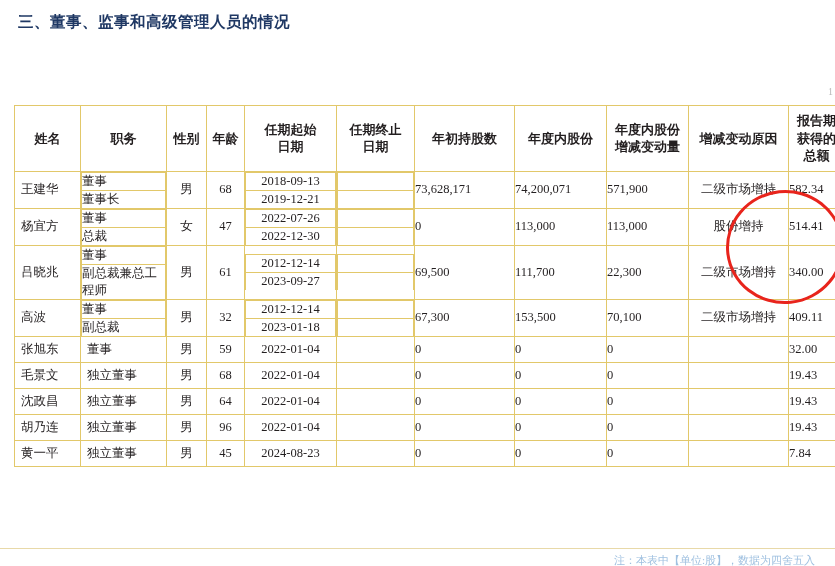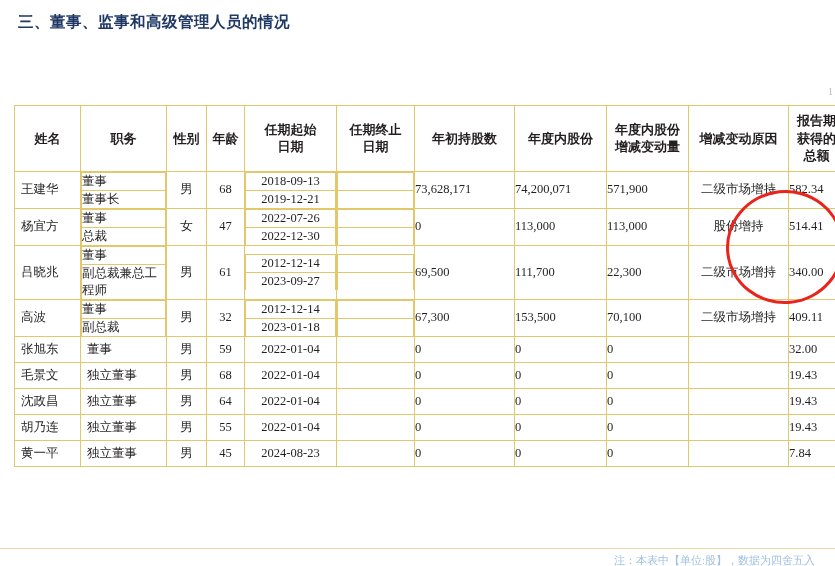--- a/index.html
+++ b/index.html
@@ -398,21 +398,21 @@
             <td class="pad cell-r">0</td>
             <td class="pad cell-r">0</td>
             <td class="pad cell-r">0</td>
             <td class="pad cell-c"></td>
             <td class="pad cell-r">19.43</td>
           </tr>
           <tr style="height: 26px;">
             <td class="pad cell-l">胡乃连</td>
             <td class="pad cell-l">独立董事</td>
             <td class="pad cell-c">男</td>
-            <td class="pad cell-c">55</td>
+            <td class="pad cell-c">96</td>
             <td class="pad cell-c">2022-01-04</td>
             <td class="pad cell-c"></td>
             <td class="pad cell-r">0</td>
             <td class="pad cell-r">0</td>
             <td class="pad cell-r">0</td>
             <td class="pad cell-c"></td>
             <td class="pad cell-r">19.43</td>
           </tr>
           <tr style="height: 26px;">
             <td class="pad cell-l">黄一平</td>

